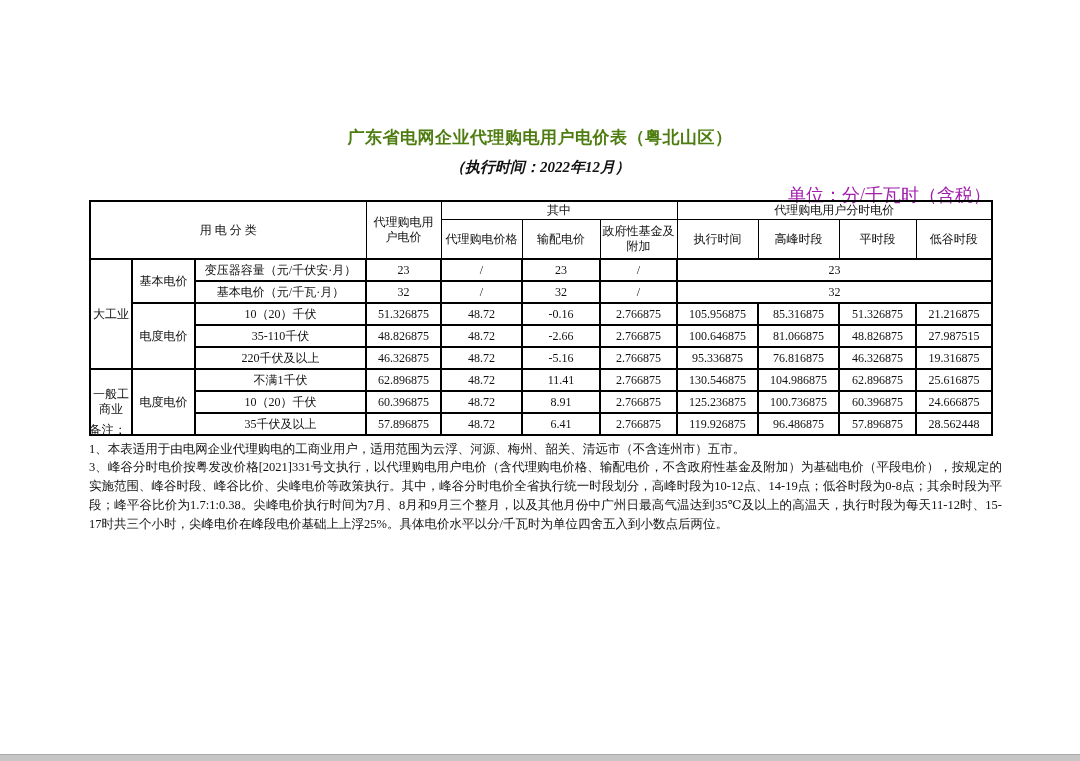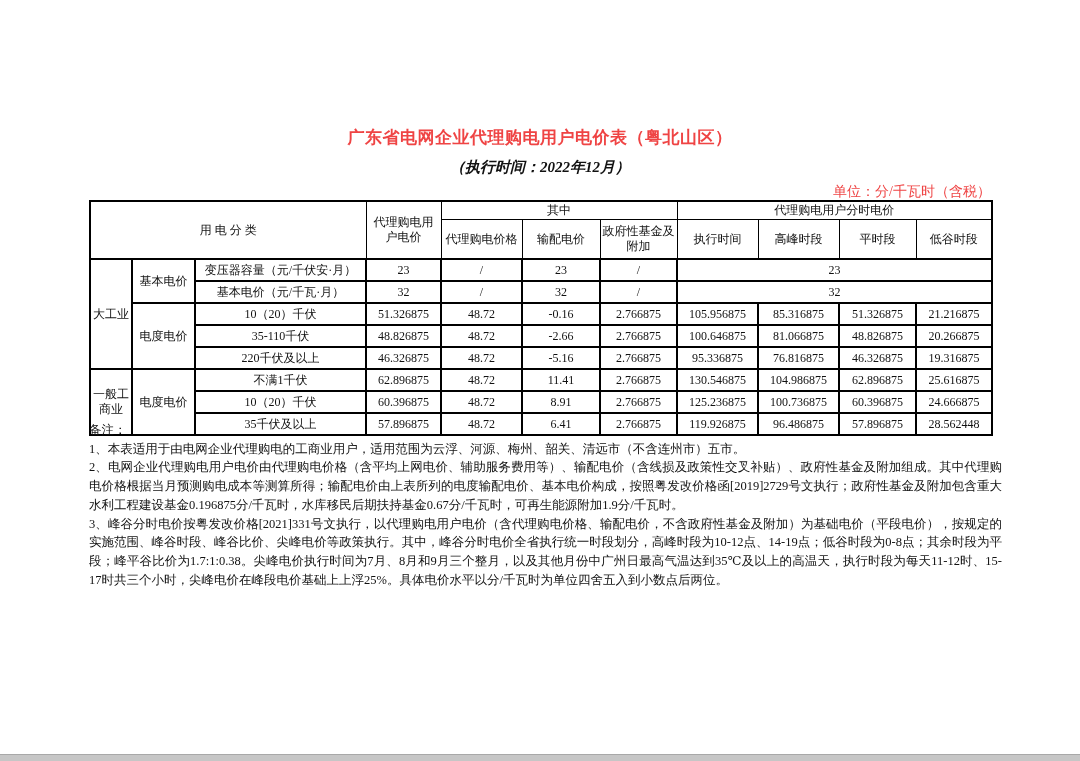--- a/index.html
+++ b/index.html
@@ -7,29 +7,29 @@
     width: 1080px; height: 761px;
     background: #ffffff;
     position: relative;
     overflow: hidden;
     font-family: "Liberation Serif", "DejaVu Serif", serif;
     color: #1a1a1a;
   }
   .doc-title {
     position: absolute; top: 126px; left: 0; width: 1080px;
     text-align: center; font-size: 17px; font-weight: bold;
-    letter-spacing: 0.5px; color: #ef4444;
+    letter-spacing: 0.5px; color: #4d7c0f;
   }
   .doc-subtitle {
     position: absolute; top: 158px; left: 0; width: 1080px;
     text-align: center; font-size: 15px; font-weight: bold; color: #111; font-style: italic;
   }
   .unit-label {
     position: absolute; top: 183px; left: 89px; width: 902px;
-    text-align: right; font-size: 14px; color: #ef4444;
+    text-align: right; font-size: 18px; color: #a21caf;
   }
   table.price-table {
     position: absolute; top: 200px; left: 89px;
     width: 902px;
     border-collapse: collapse;
     table-layout: fixed;
     font-size: 12px;
     color: #111;
   }
   table.price-table th, table.price-table td {
@@ -128,21 +128,21 @@
     </tr>
     <tr>
       <td>35-110千伏</td>
       <td>48.826875</td>
       <td>48.72</td>
       <td>-2.66</td>
       <td>2.766875</td>
       <td>100.646875</td>
       <td>81.066875</td>
       <td>48.826875</td>
-      <td>20.266875</td>
+      <td>27.987515</td>
     </tr>
     <tr>
       <td>220千伏及以上</td>
       <td>46.326875</td>
       <td>48.72</td>
       <td>-5.16</td>
       <td>2.766875</td>
       <td>95.336875</td>
       <td>76.816875</td>
       <td>46.326875</td>
@@ -182,17 +182,16 @@
       <td>96.486875</td>
       <td>57.896875</td>
       <td>28.562448</td>
     </tr>
   </tbody>
 </table>
 
 <div class="notes">
   <p>备注：</p>
   <p>1、本表适用于由电网企业代理购电的工商业用户，适用范围为云浮、河源、梅州、韶关、清远市（不含连州市）五市。</p>
-  <p>2、电网企业代理购电用户电价由代理购电价格（含平均上网电价、辅助服务费用等）、输配电价（含线损及政策性交叉补贴）、政府性基金及附加组成。其中代理购电价格根据当月预测购电成本等测算所得；输配电价由上表所列的电度输配电价、基本电价构成，按照粤发改价格函[2019]2729号文执行；政府性基金及附加包含重大水利工程建设基金0.196875分/千瓦时，水库移民后期扶持基金0.67分/千瓦时，可再生能源附加1.9分/千瓦时。</p>
   <p>3、峰谷分时电价按粤发改价格[2021]331号文执行，以代理购电用户电价（含代理购电价格、输配电价，不含政府性基金及附加）为基础电价（平段电价），按规定的实施范围、峰谷时段、峰谷比价、尖峰电价等政策执行。其中，峰谷分时电价全省执行统一时段划分，高峰时段为10-12点、14-19点；低谷时段为0-8点；其余时段为平段；峰平谷比价为1.7:1:0.38。尖峰电价执行时间为7月、8月和9月三个整月，以及其他月份中广州日最高气温达到35℃及以上的高温天，执行时段为每天11-12时、15-17时共三个小时，尖峰电价在峰段电价基础上上浮25%。具体电价水平以分/千瓦时为单位四舍五入到小数点后两位。</p>
 </div>
 
 <div class="bottom-edge"></div>
 
 </body></html>

